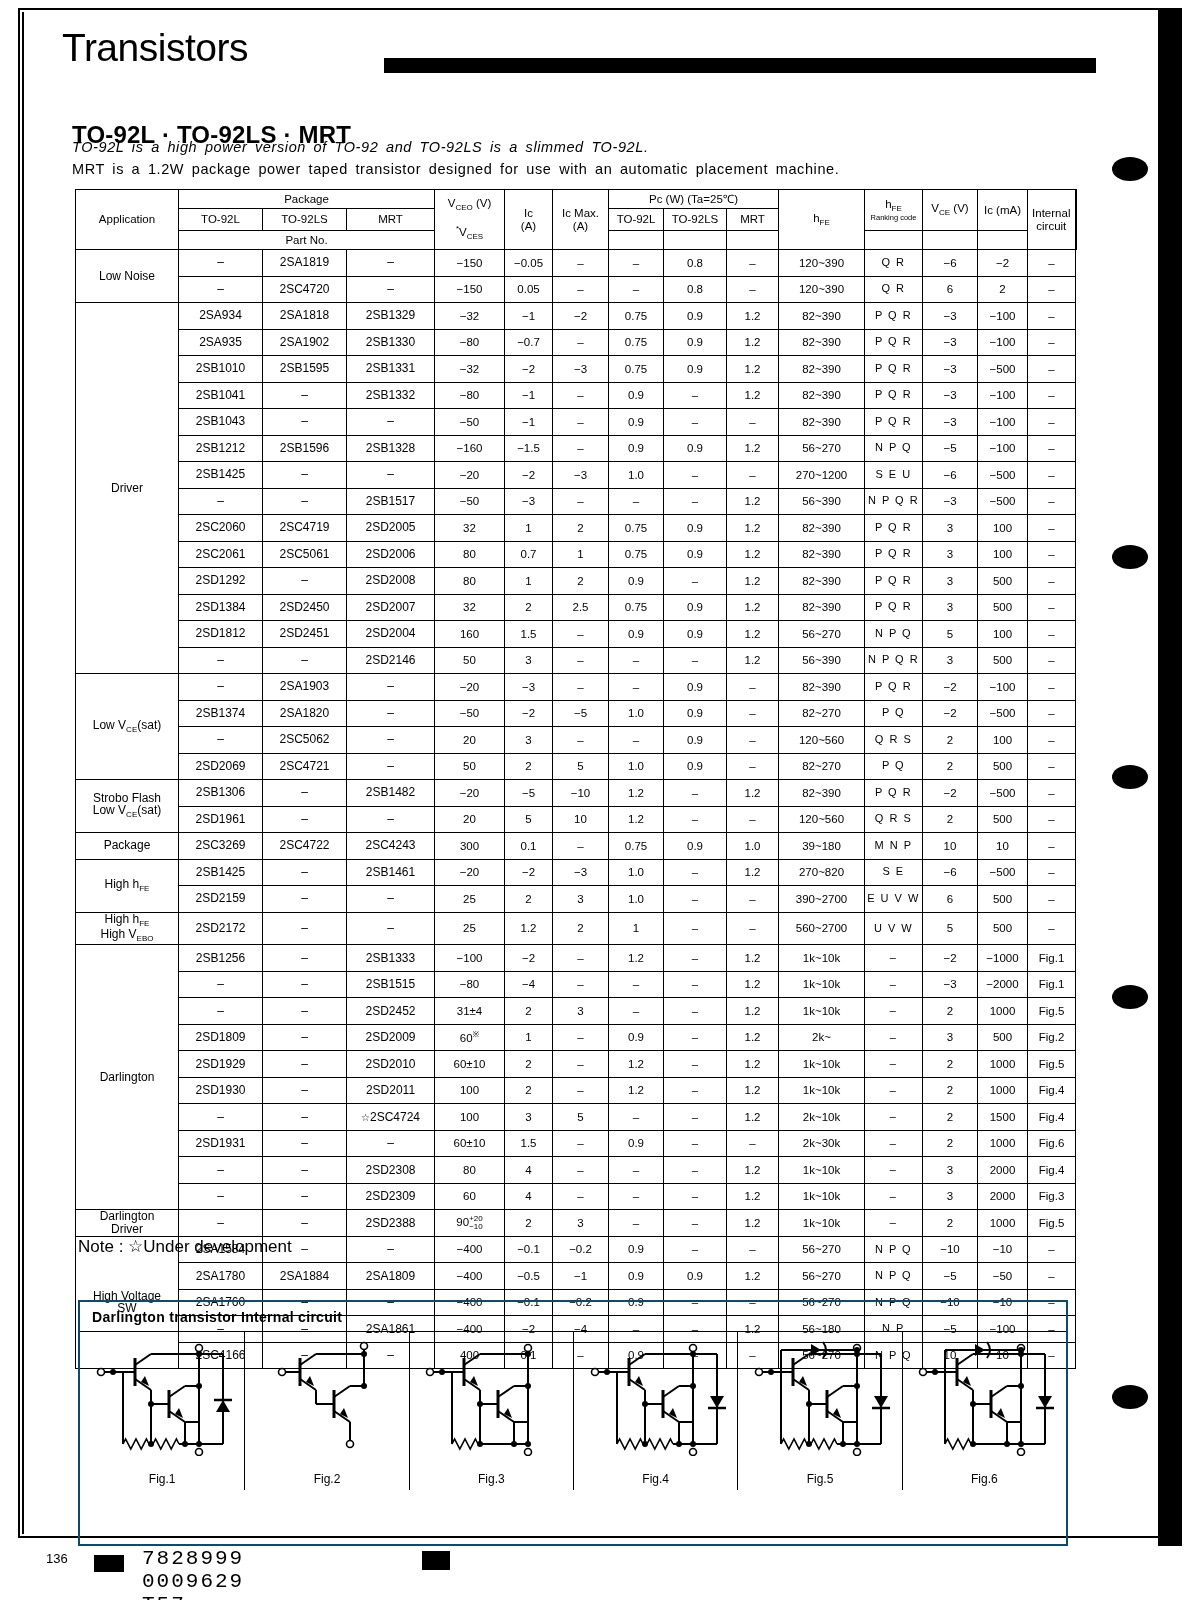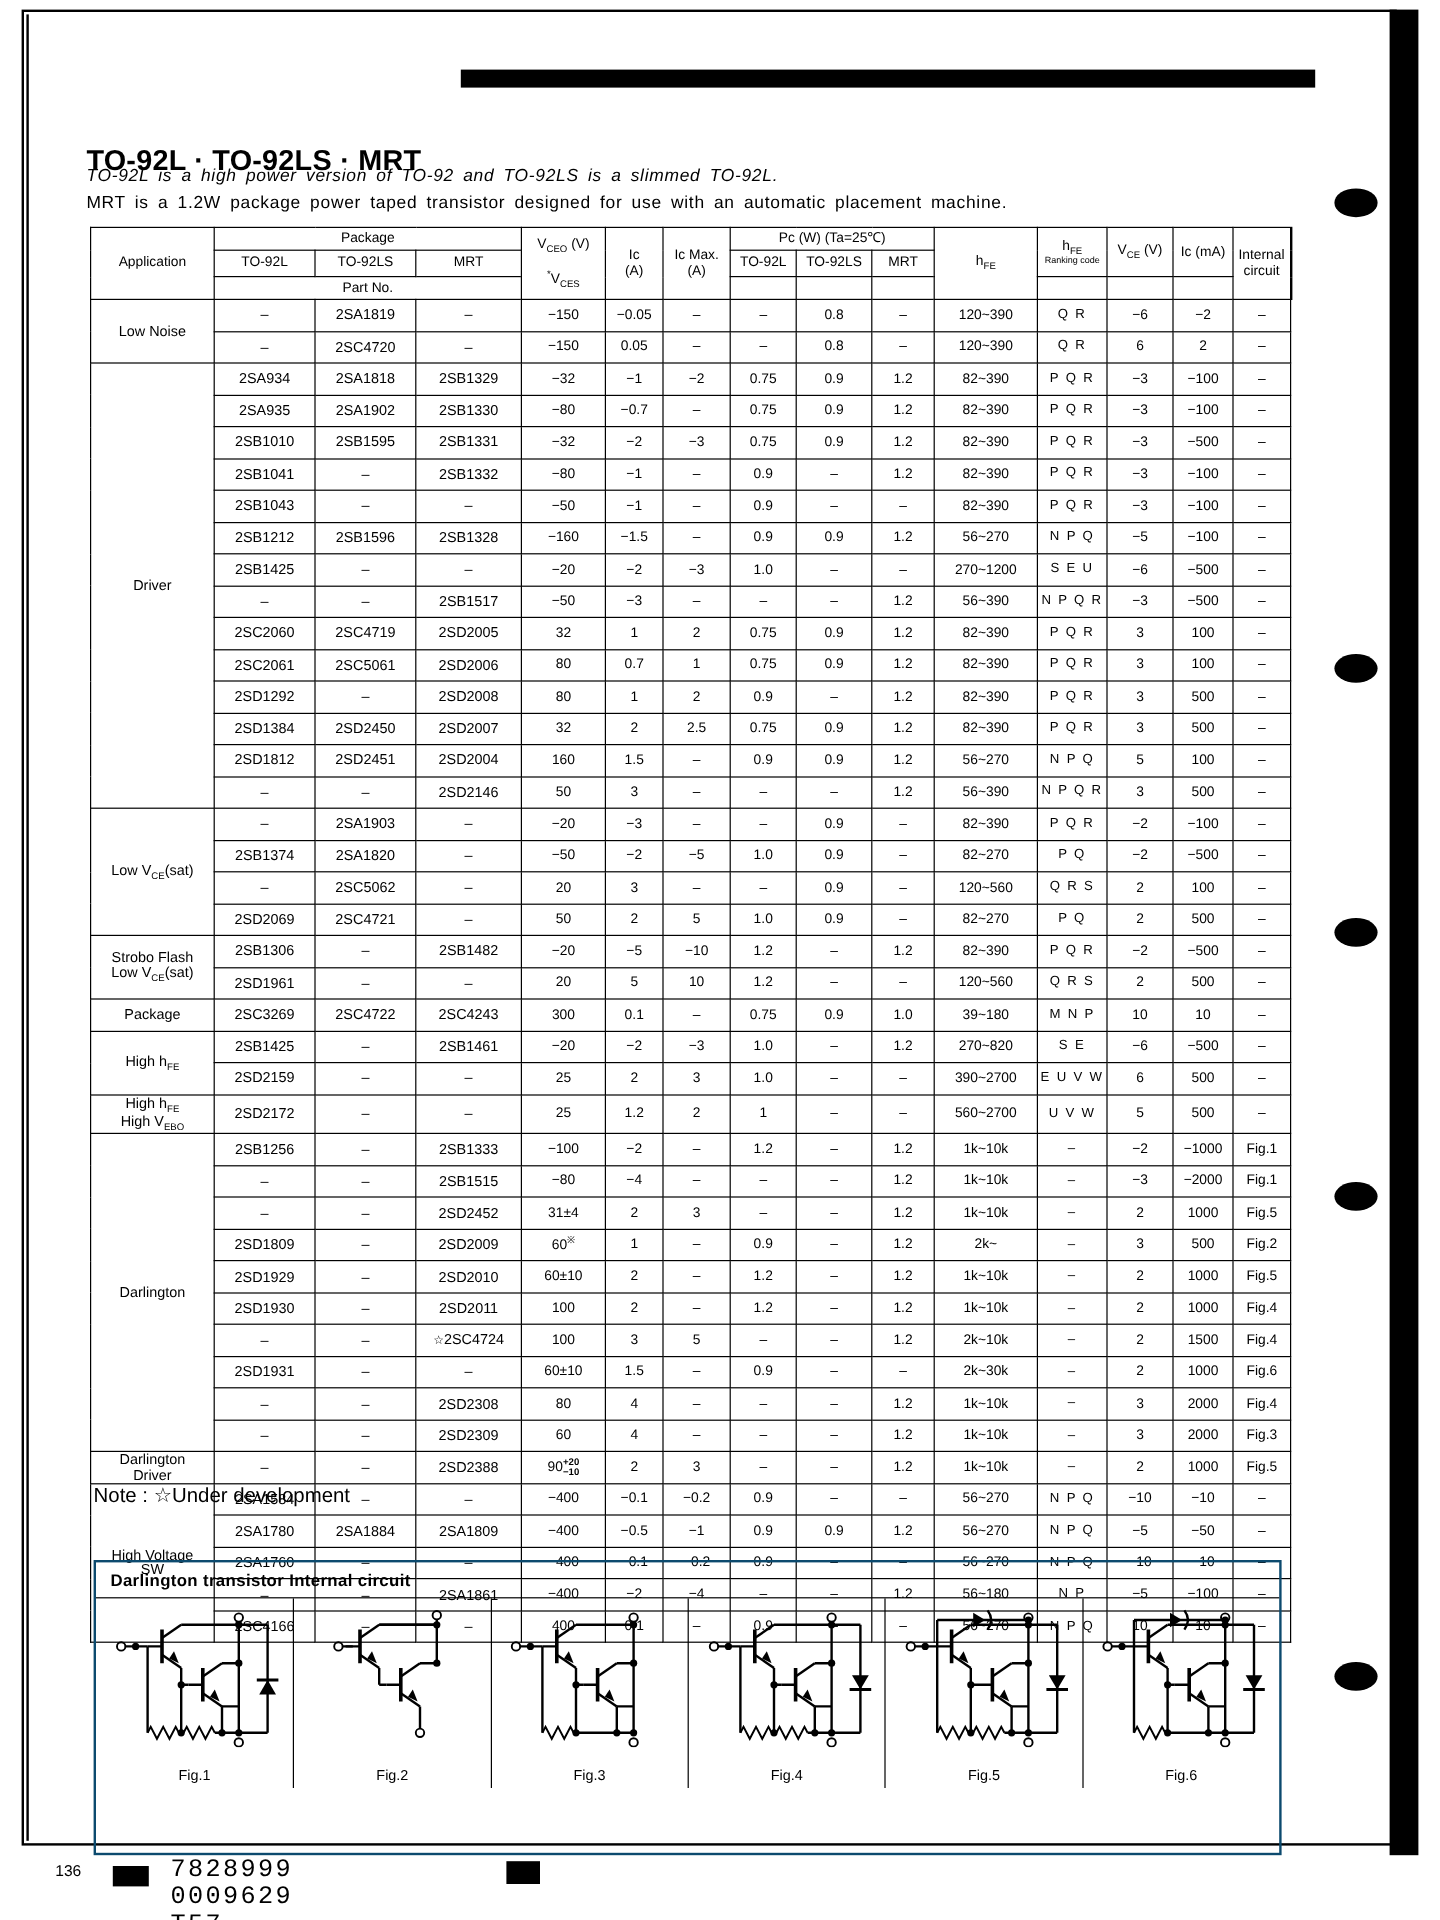--- a/index.html
+++ b/index.html
@@ -38,21 +38,21 @@
   th.app{border-left:2px solid #000;}
   th.ic{border-right:2px solid #000;}
   .pn{font-weight:bold;font-size:12px;}
   .grp-end td{border-bottom:2px solid #000;}
   tr.datarow td{height:25.5px;}
   .sub{font-size:8px;vertical-align:sub;}
   .sup{font-size:8px;vertical-align:super;}
   .tiny{font-size:7.5px;}
   .rank{letter-spacing:1.5px;font-size:11px;}
   .star{font-size:10px;}
-  .pm-stack{display:inline-block;font-size:8px;line-height:1.0;text-align:right;vertical-align:middle;font-weight:bold;}
+  .pm-stack{display:inline-block;font-size:8px;line-height:1.0;text-align:right;vertical-align:middle;}
 
   #note{position:absolute;left:78px;top:1236px;font-size:17px;}
 
   
   #circuits{position:absolute;left:78px;top:1300px;width:990px;height:246px;border:2px solid #0c4a6e;box-sizing:border-box;}
   #circ-title{position:absolute;left:0;top:0;width:100%;height:30px;border-bottom:1px solid #000;box-sizing:border-box;}
   #circ-title span{position:absolute;left:12px;top:7px;font-size:14px;font-weight:bold;letter-spacing:0.3px;}
   .circ-cell{position:absolute;top:30px;height:158px;box-sizing:border-box;border-left:1px solid #000;}
   .circ-cell:first-of-type{border-left:none;}
   .circ-cap{position:absolute;bottom:4px;width:100%;text-align:center;font-size:12px;}
@@ -69,20 +69,21 @@
   #fbar2{position:absolute;left:376px;top:8px;width:28px;height:19px;background:#000;}
 </style>
 </head>
 <body>
 
 <div id="page-frame"></div>
 <div id="page-frame-inner"></div>
 <div class="right-bar" style="right:18px;top:8px;"></div>
 
 <div id="title-wrap">
+  <span id="doc-title">Transistors</span>
   <div id="title-rule"></div>
 </div>
 
 <div id="pkg-heading">TO-92L · TO-92LS · MRT</div>
 <div id="desc1">TO-92L is a high power version of TO-92 and TO-92LS is a slimmed TO-92L.</div>
 <div id="desc2">MRT is a 1.2W package power taped transistor designed for use with an automatic placement machine.</div>
 
 <div id="main-table-wrap">
   <table class="spec">
     <colgroup>

